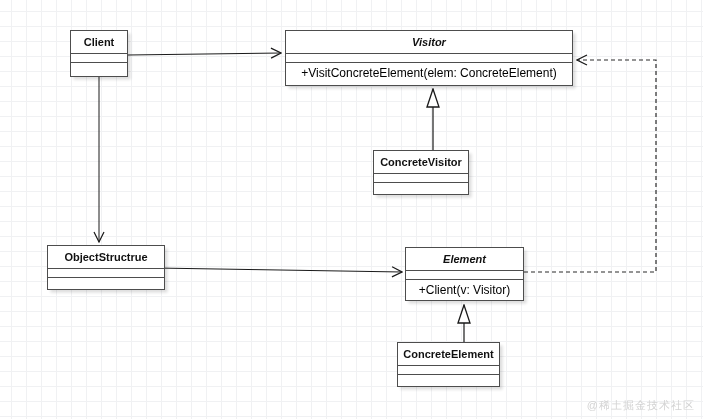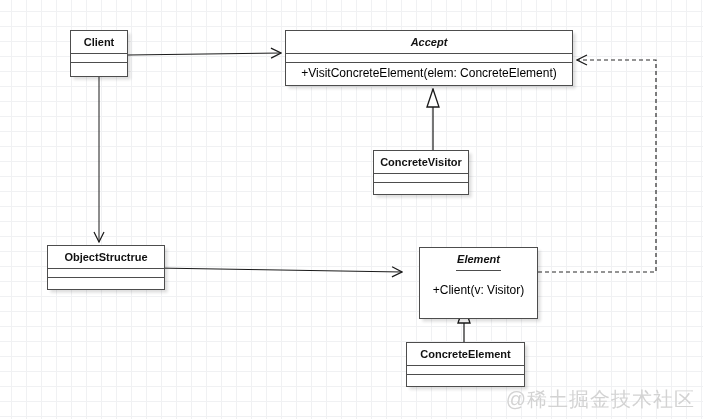--- a/index.html
+++ b/index.html
@@ -62,21 +62,21 @@
     color: #000000;
     text-align: center;
     padding: 3px 1px 2px 1px;
     white-space: nowrap;
     overflow: hidden;
   }
   .watermark {
     position: absolute;
     right: 8px;
     bottom: 6px;
-    font-size: 20px;
+    font-size: 11px;
     color: #d3d3d3;
     letter-spacing: 1px;
     user-select: none;
     padding-left: 37px;
   }
 </style>
 </head>
 <body>
 
 <div class="page">
@@ -104,43 +104,43 @@
     <path d="M524,272 L656,272 L656,60 L577,60" fill="none" stroke="#2a2a2a" stroke-width="1.2" stroke-dasharray="4,3" marker-end="url(#openArrow)"></path>
   </svg>
 
   <div class="uml-class" style="left:70px; top:30px; width:58px; height:47px;">
     <div class="uml-title">Client</div>
     <div class="uml-comp"></div>
     <div class="uml-comp last"></div>
   </div>
 
   <div class="uml-class abstract" style="left:285px; top:30px; width:288px; height:56px;">
-    <div class="uml-title">Accept</div>
+    <div class="uml-title">Visitor</div>
     <div class="uml-comp"></div>
     <div class="uml-method">+VisitConcreteElement(elem: ConcreteElement)</div>
   </div>
 
   <div class="uml-class" style="left:373px; top:150px; width:96px; height:45px;">
     <div class="uml-title">ConcreteVisitor</div>
     <div class="uml-comp"></div>
     <div class="uml-comp last"></div>
   </div>
 
   <div class="uml-class" style="left:47px; top:245px; width:118px; height:45px;">
     <div class="uml-title">ObjectStructrue</div>
     <div class="uml-comp"></div>
     <div class="uml-comp last"></div>
   </div>
 
-  <div class="uml-class abstract" style="left:419px; top:247px; width:119px; height:72px;align-items:center;">
+  <div class="uml-class abstract" style="left:405px; top:247px; width:119px; height:54px;">
     <div class="uml-title">Element</div>
     <div class="uml-comp"></div>
     <div class="uml-method">+Client(v: Visitor)</div>
   </div>
 
-  <div class="uml-class" style="left:406px; top:342px; width:119px; height:45px;">
+  <div class="uml-class" style="left:397px; top:342px; width:103px; height:45px;">
     <div class="uml-title">ConcreteElement</div>
     <div class="uml-comp"></div>
     <div class="uml-comp last"></div>
   </div>
 
   <div class="watermark">@稀土掘金技术社区</div>
 </div>
 
 </body></html>

